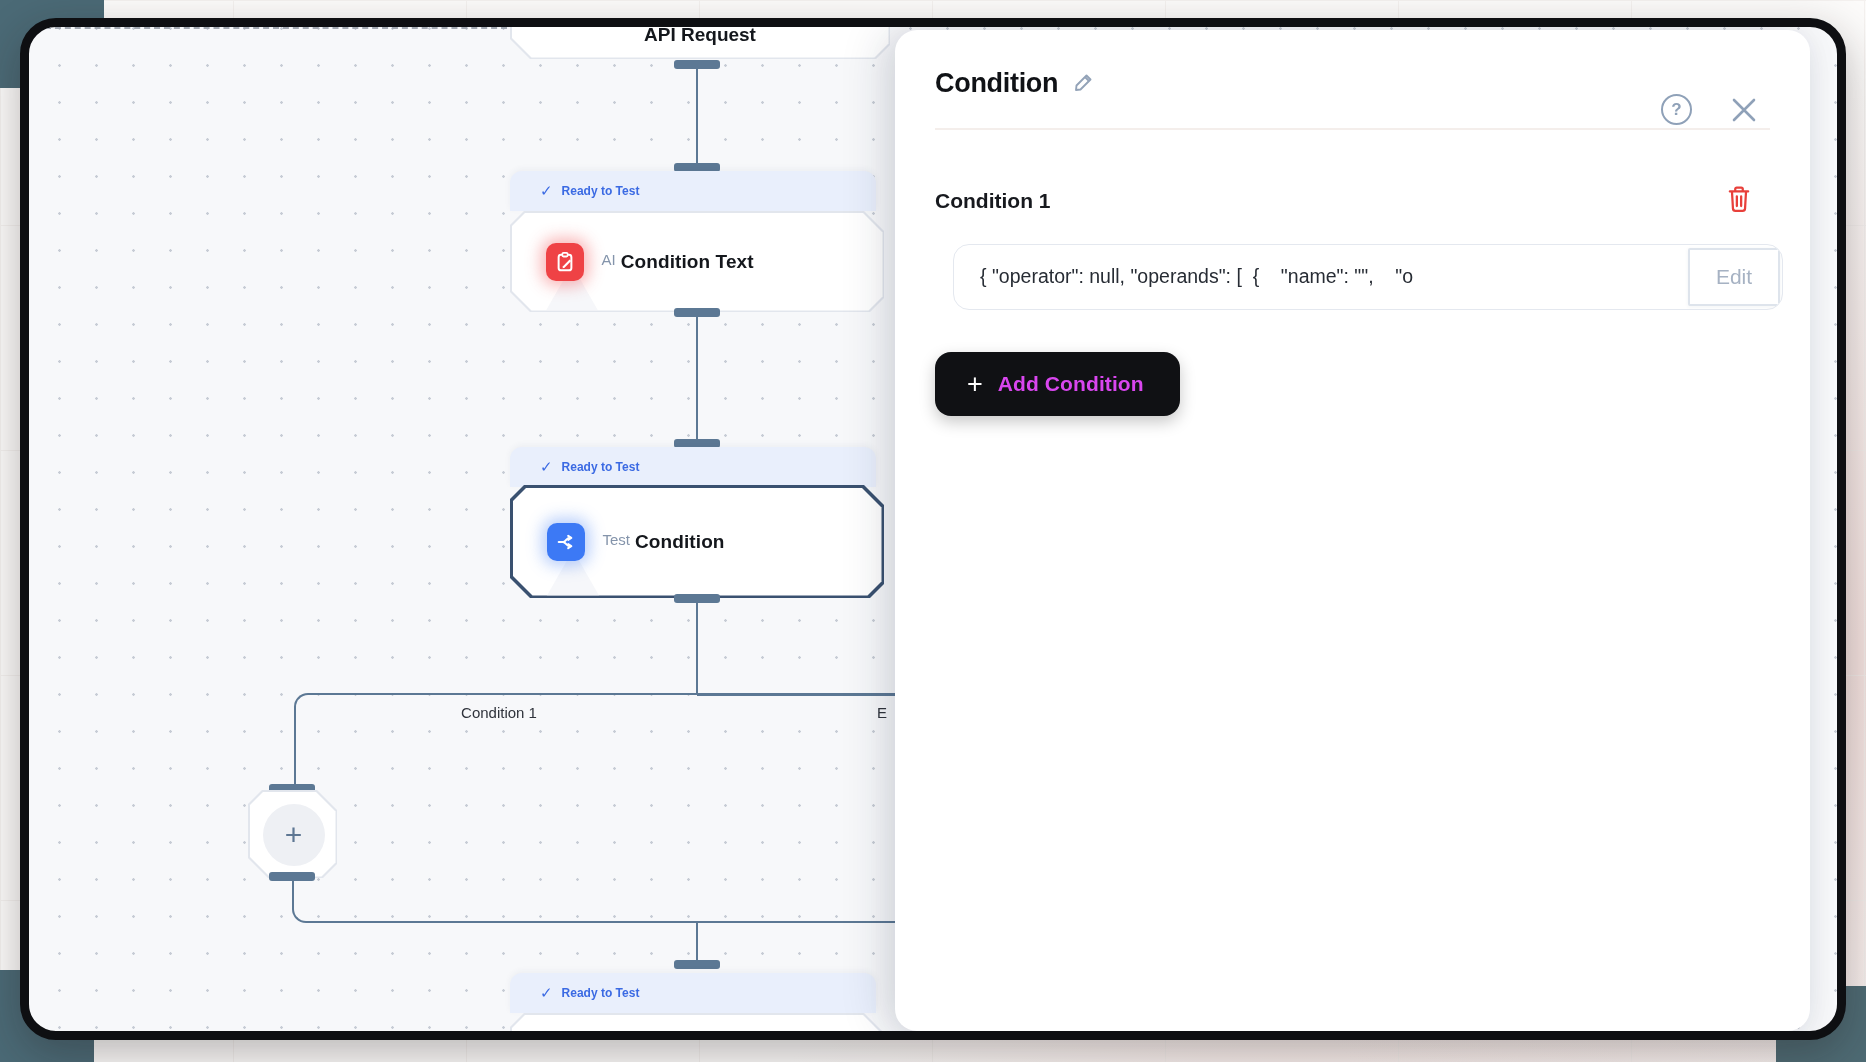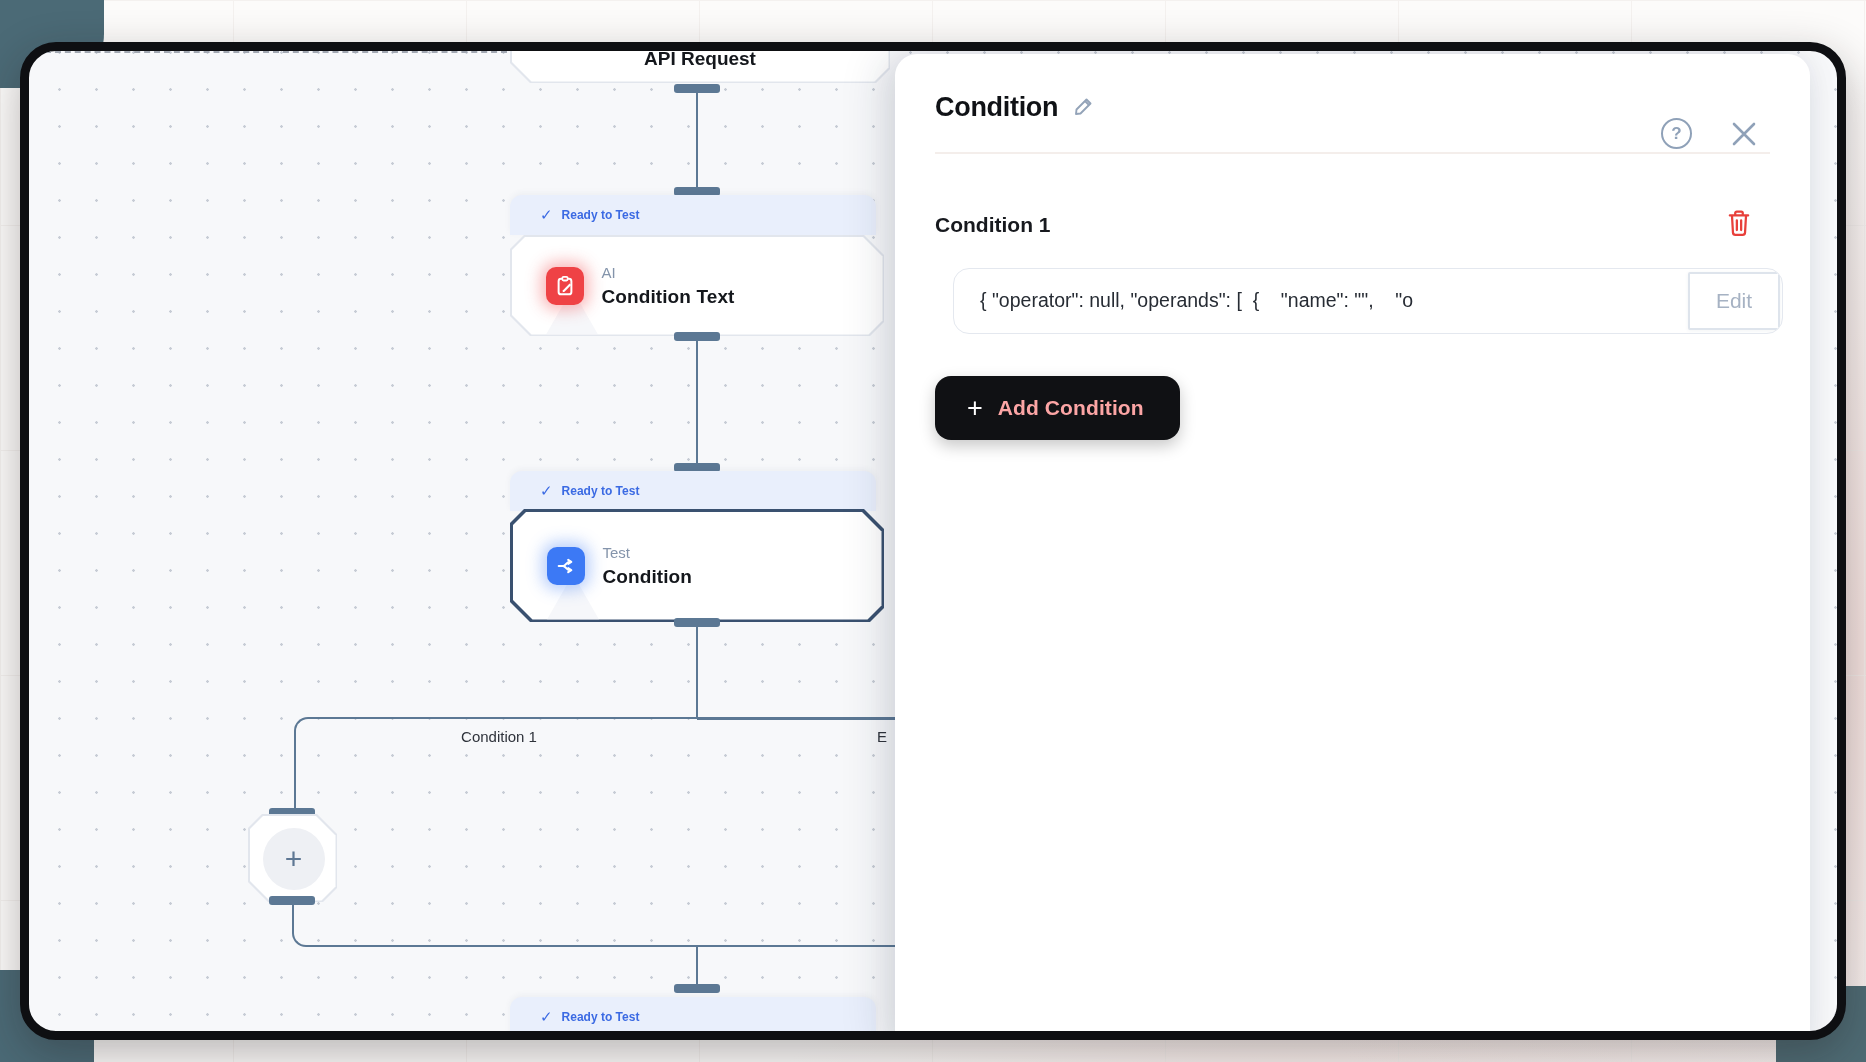--- a/index.html
+++ b/index.html
@@ -18,21 +18,21 @@
                      linear-gradient(90deg,#F1EEEB 1px, transparent 1px);
     background-size:233px 225px; opacity:.7; }
   .corner-shape { position:absolute; background:#4B6A76; border-radius:54px; }
   .corner-tl { left:-78px; top:-84px; width:182px; height:172px; }
   .corner-bl { left:-84px; bottom:-80px; width:178px; height:172px; border-radius:60px; }
   .corner-br { right:-70px; bottom:-74px; width:160px; height:150px; background:#4E6B74; }
 
   
   .frame { position:absolute; left:20px; top:18px; right:20px; bottom:22px;
     border:9px solid #0E0F12; border-radius:36px; background:#F7F8FA;
-    overflow:hidden; box-shadow:0 14px 44px rgba(30,20,20,0.30);margin-top:24px; }
+    overflow:hidden; box-shadow:0 14px 44px rgba(30,20,20,0.30); }
   .canvas { position:absolute; inset:0;
     background-image:radial-gradient(#C7CCD5 1.3px, transparent 1.45px);
     background-size:37px 37px; background-position:12px 20px; }
 
   .dashed-top { position:absolute; left:16px; top:0; width:462px; height:0;
     border-top:2.5px dashed #A2A8B2; }
 
   
   .cbar { position:absolute; width:46px; height:9px; border-radius:3px; background:#5C7894; }
   .vline { position:absolute; width:2.5px; background:#5C7894; }
@@ -56,21 +56,21 @@
   .node-inner .watermark { content:""; position:absolute; left:20px; bottom:-24px;
     width:0; height:0; border-left:40px solid transparent;
     border-right:40px solid transparent; border-bottom:70px solid #EEF1F5; opacity:.55; }
 
   .node-body { position:absolute; inset:0; display:flex; align-items:center;
     padding-left:34px; gap:18px; }
   .node-icon { width:38px; height:38px; border-radius:10px; flex:0 0 auto;
     display:flex; align-items:center; justify-content:center; }
   .node-icon.red { background:#EF4245; box-shadow:0 0 15px 5px rgba(239,66,69,0.38); }
   .node-icon.blue { background:#3C79F5; box-shadow:0 0 15px 5px rgba(60,121,245,0.36); }
-  .node-texts { display:flex; flex-direction:column; gap:5px; }
+  .node-texts { display:flex; flex-direction:row; gap:5px; }
   .node-cat { font-size:15px; color:#8494AB; }
   .node-title { font-size:19px; font-weight:700; color:#14171C; letter-spacing:.1px; }
 
   .badge { position:absolute; height:40px; background:#E9EFFC;
     border-radius:12px 12px 0 0; display:flex; align-items:center;
     padding-left:30px; box-shadow:0 -2px 6px rgba(40,60,90,0.05); }
   .badge .check { color:#3B6AE3; font-size:15px; margin-right:9px; }
   .badge .btxt { color:#3B6AE3; font-size:12px; font-weight:600; }
 
   .api-card { position:absolute; left:481px; top:-40px; width:380px; height:72px;
@@ -108,21 +108,21 @@
     font-size:19.5px; color:#272C34; white-space:pre; overflow:hidden; }
   .edit-btn { position:absolute; right:2px; top:3px; width:92px; height:58px;
     background:#fff; border:2px solid #DEE4EC; border-radius:2px;
     display:flex; align-items:center; justify-content:center;
     font-size:21px; color:#A6B2C3; box-shadow:0 1px 4px rgba(40,60,90,0.06); cursor:pointer; }
 
   .add-btn { margin-top:42px; display:inline-flex; align-items:center; height:64px;
     padding:0 36px 0 32px; background:#101114; border-radius:16px; cursor:pointer;
     box-shadow:0 6px 16px rgba(0,0,0,0.22); }
   .add-btn .plus { color:#fff; font-size:27px; font-weight:400; margin-right:15px; }
-  .add-btn .lbl { color:#fca5a5; font-size:21px; font-weight:700; letter-spacing:.1px; }
+  .add-btn .lbl { color:#d946ef; font-size:21px; font-weight:700; letter-spacing:.1px; }
 </style>
 </head>
 <body>
 
 <div class="bg-grid"></div>
 <div class="corner-shape corner-tl"></div>
 <div class="corner-shape corner-bl"></div>
 <div class="corner-shape corner-br"></div>
 
 <div class="frame">

